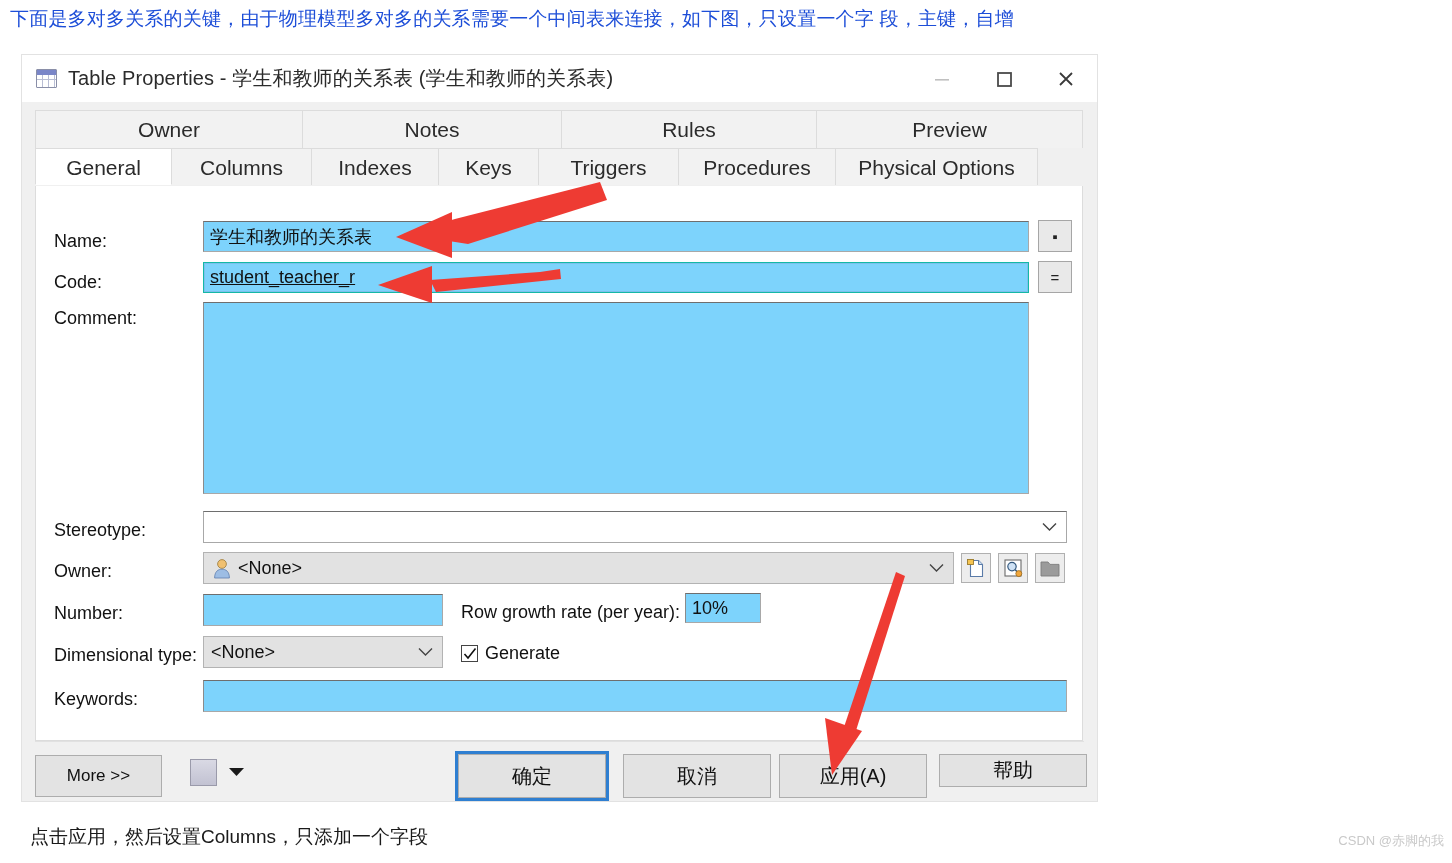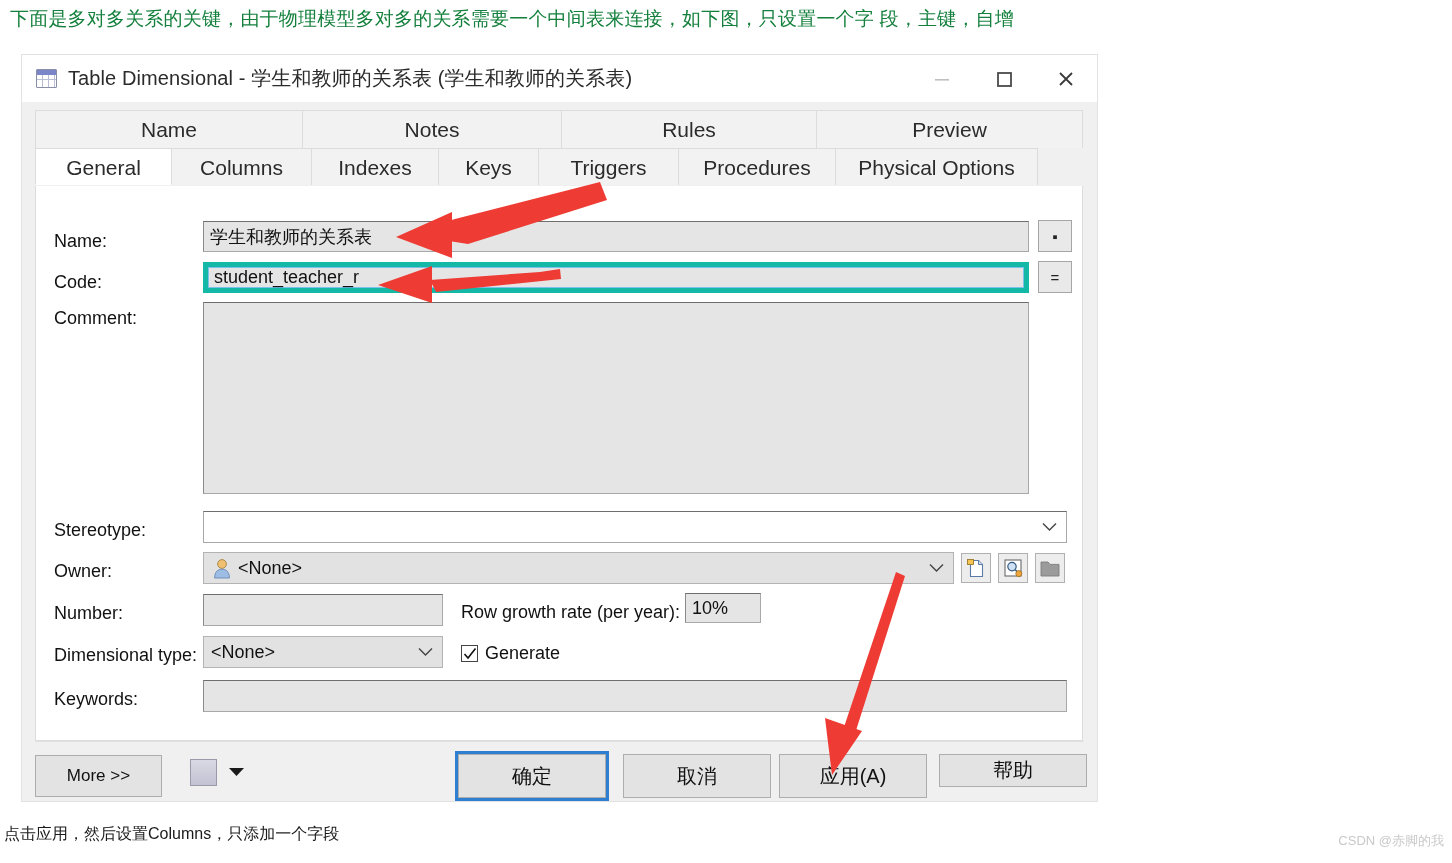--- a/index.html
+++ b/index.html
@@ -6,25 +6,25 @@
   body{
     width:1452px;height:863px;
     background:#ffffff;
     font-family:"Liberation Sans","DejaVu Sans",sans-serif;
     position:relative;
     overflow:hidden;
     -webkit-font-smoothing:antialiased;
   }
   .intro-text{
     position:absolute;left:10px;top:6px;width:1420px;
-    font-size:19px;color:#15803d;letter-spacing:0.2px;white-space:nowrap;
+    font-size:19px;color:#1d4ed8;letter-spacing:0.2px;white-space:nowrap;
   }
   .caption-text{
-    position:absolute;left:4px;top:824px;
-    font-size:16px;color:#1a1a1a;white-space:nowrap;
+    position:absolute;left:30px;top:824px;
+    font-size:19px;color:#1a1a1a;white-space:nowrap;
   }
   .watermark{
     position:absolute;right:8px;top:832px;
     font-size:13px;color:#c9c9c9;white-space:nowrap;
   }
 
   
   .dialog{
     position:absolute;left:22px;top:55px;width:1075px;height:746px;
     background:#f0f0f0;
@@ -83,31 +83,32 @@
     background:#ffffff;border:1px solid #dcdcdc;border-top:none;box-sizing:border-box;
   }
 
   
   .form{position:absolute;left:0;top:0;width:100%;height:100%;}
   .flabel{
     font-size:18px;color:#111;white-space:nowrap;
   }
   .txt{
     box-sizing:border-box;
-    background:#e5e5e5;
+    background:#7dd3fc;
     border:1px solid #a8a8a8;
     border-top-color:#6e6e6e;border-left-color:#8b8b8b;
     font-size:18px;color:#111;
     padding:2px 6px;
     display:flex;align-items:center;
     font-family:"Liberation Sans","DejaVu Sans",sans-serif;
   }
   .txt.focus{
-    border:5px solid #14b8a6;
+    border:1px solid #14b8a6;
     box-shadow:inset 0 0 0 1px #7cc0ec;
+    text-decoration:underline;
   }
   .sqbtn{
     box-sizing:border-box;width:34px;height:32px;
     background:#e9e9e9;border:1px solid #a6a6a6;
     display:flex;align-items:center;justify-content:center;
     font-size:15px;color:#222;line-height:1;
   }
   .combo{
     box-sizing:border-box;background:#ffffff;border:1px solid #a8a8a8;
     border-top-color:#6e6e6e;
@@ -159,21 +160,21 @@
 </style>
 </head>
 <body>
 
 <div class="intro-text">下面是多对多关系的关键，由于物理模型多对多的关系需要一个中间表来连接，如下图，只设置一个字 段，主键，自增</div>
 
 <div class="dialog">
 
   <div class="titlebar">
     <div class="title-icon"></div>
-    <div class="title-text">Table Dimensional - 学生和教师的关系表 (学生和教师的关系表)</div>
+    <div class="title-text">Table Properties - 学生和教师的关系表 (学生和教师的关系表)</div>
     <div class="win-controls">
       <div class="win-btn">
         <svg width="20" height="14" viewBox="0 0 20 14">
           <rect x="3" y="7" width="14" height="1.6" fill="#c0c0c0"></rect>
         </svg>
       </div>
       <div class="win-btn">
         <svg width="20" height="20" viewBox="0 0 20 20">
           <rect x="4" y="4" width="13" height="13" fill="none" stroke="#4a4a4a" stroke-width="1.8"></rect>
         </svg>
@@ -181,21 +182,21 @@
       <div class="win-btn">
         <svg width="22" height="22" viewBox="0 0 22 22">
           <path d="M5 5 L17 17 M17 5 L5 17" stroke="#3a3a3a" stroke-width="1.8" fill="none"></path>
         </svg>
       </div>
     </div>
   </div>
 
   <div class="tabstrip">
     <div class="tab-row">
-      <div class="tab row1" style="width:268px"><span>Name</span></div>
+      <div class="tab row1" style="width:268px"><span>Owner</span></div>
       <div class="tab row1" style="width:260px"><span>Notes</span></div>
       <div class="tab row1" style="width:256px"><span>Rules</span></div>
       <div class="tab row1" style="width:267px"><span>Preview</span></div>
     </div>
     <div class="tab-row">
       <div class="tab active" style="width:137px"><span>General</span></div>
       <div class="tab" style="width:141px"><span>Columns</span></div>
       <div class="tab" style="width:128px"><span>Indexes</span></div>
       <div class="tab" style="width:101px"><span>Keys</span></div>
       <div class="tab" style="width:141px"><span>Triggers</span></div>

